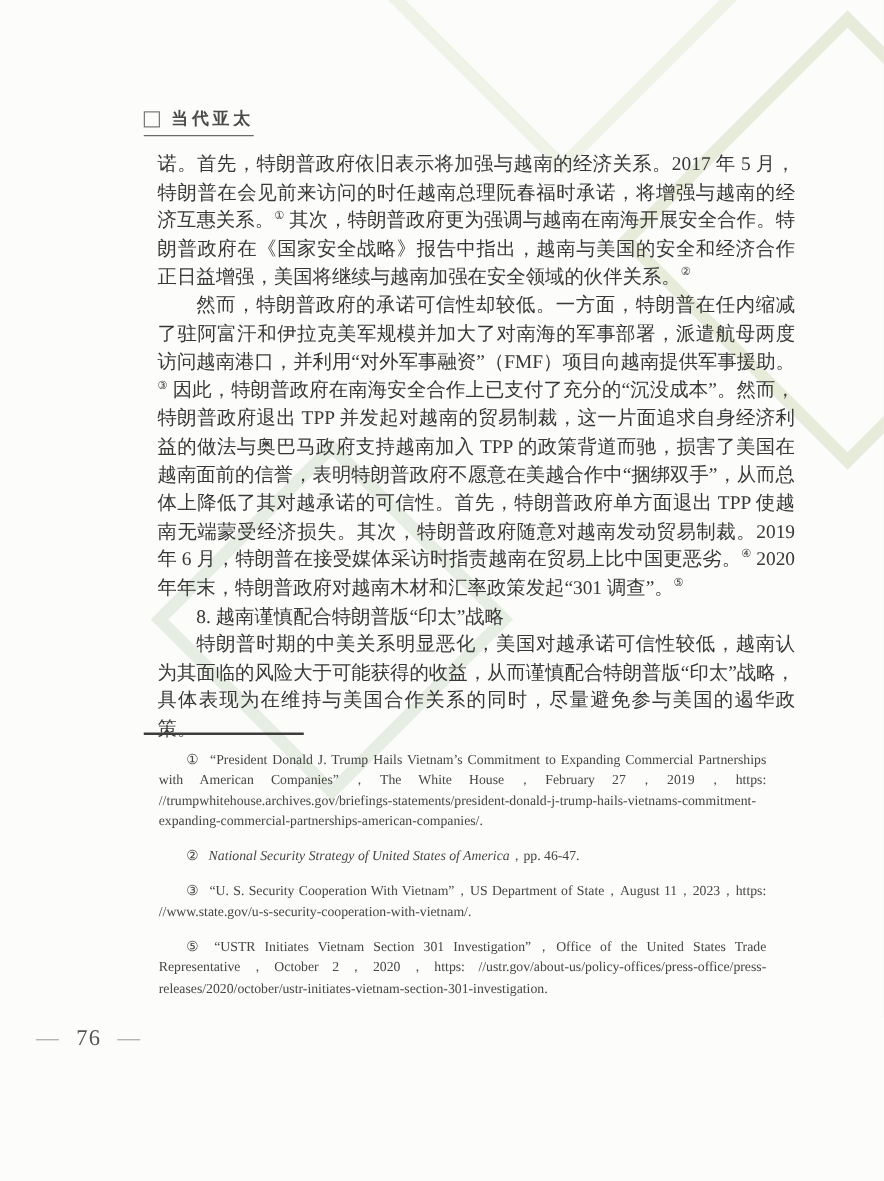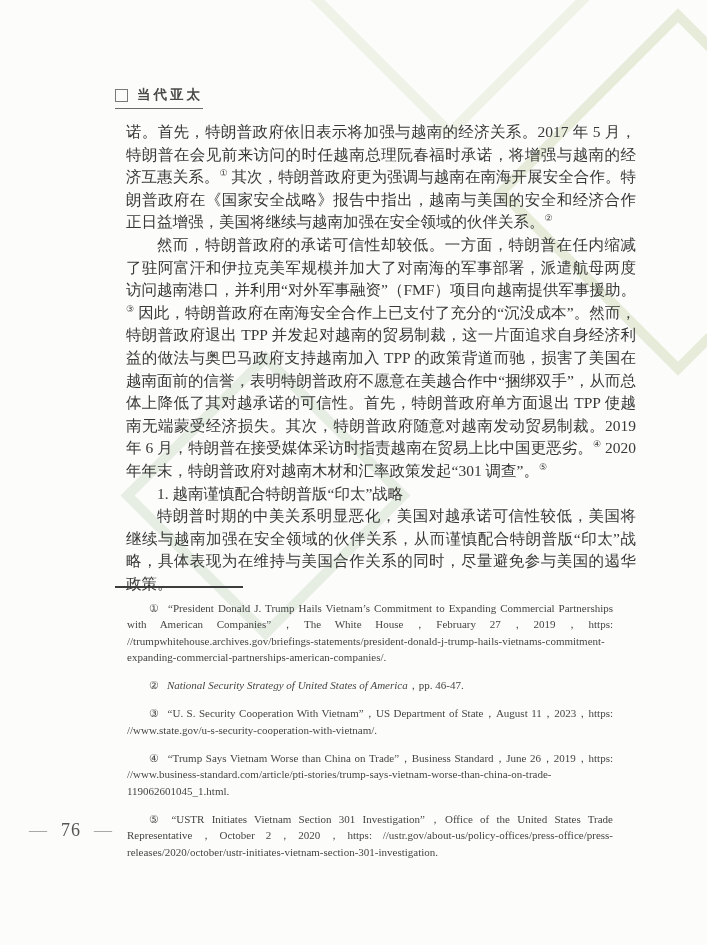--- a/index.html
+++ b/index.html
@@ -103,31 +103,30 @@
   <div class="content">
 
     <div class="journal-header">
       <span class="header-box"></span>
       <span class="journal-title">当代亚太</span>
     </div>
 
     <div class="body-text">
         <p>诺。首先，特朗普政府依旧表示将加强与越南的经济关系。2017 年 5 月，特朗普在会见前来访问的时任越南总理阮春福时承诺，将增强与越南的经济互惠关系。<sup>①</sup> 其次，特朗普政府更为强调与越南在南海开展安全合作。特朗普政府在《国家安全战略》报告中指出，越南与美国的安全和经济合作正日益增强，美国将继续与越南加强在安全领域的伙伴关系。<sup>②</sup></p>
         <p class="indent">然而，特朗普政府的承诺可信性却较低。一方面，特朗普在任内缩减了驻阿富汗和伊拉克美军规模并加大了对南海的军事部署，派遣航母两度访问越南港口，并利用“对外军事融资”（FMF）项目向越南提供军事援助。<sup>③</sup> 因此，特朗普政府在南海安全合作上已支付了充分的“沉没成本”。然而，特朗普政府退出 TPP 并发起对越南的贸易制裁，这一片面追求自身经济利益的做法与奥巴马政府支持越南加入 TPP 的政策背道而驰，损害了美国在越南面前的信誉，表明特朗普政府不愿意在美越合作中“捆绑双手”，从而总体上降低了其对越承诺的可信性。首先，特朗普政府单方面退出 TPP 使越南无端蒙受经济损失。其次，特朗普政府随意对越南发动贸易制裁。2019 年 6 月，特朗普在接受媒体采访时指责越南在贸易上比中国更恶劣。<sup>④</sup> 2020 年年末，特朗普政府对越南木材和汇率政策发起“301 调查”。<sup>⑤</sup></p>
-        <p class="indent">1. 越南谨慎配合特朗普版“印太”战略</p>
-        <p class="indent">特朗普时期的中美关系明显恶化，美国对越承诺可信性较低，美国将继续与越南加强在安全领域的伙伴关系，从而谨慎配合特朗普版“印太”战略，具体表现为在维持与美国合作关系的同时，尽量避免参与美国的遏华政策。</p>
+        <p class="indent">8. 越南谨慎配合特朗普版“印太”战略</p>
+        <p class="indent">特朗普时期的中美关系明显恶化，美国对越承诺可信性较低，越南认为其面临的风险大于可能获得的收益，从而谨慎配合特朗普版“印太”战略，具体表现为在维持与美国合作关系的同时，尽量避免参与美国的遏华政策。</p>
       </div>
 
     <div class="footnote-block">
       <div class="footnote-separator"></div>
       <div>
           <p class="footnote"><span class="fn-marker">①</span><span>“President Donald J. Trump Hails Vietnam’s Commitment to Expanding Commercial Partnerships with American Companies”，The White House，February 27，2019，https: //trumpwhitehouse.archives.gov/briefings-statements/president-donald-j-trump-hails-vietnams-commitment-expanding-commercial-partnerships-american-companies/.</span></p>
           <p class="footnote"><span class="fn-marker">②</span><span class="italic">National Security Strategy of United States of America</span><span>，pp. 46-47.</span></p>
           <p class="footnote"><span class="fn-marker">③</span><span>“U. S. Security Cooperation With Vietnam”，US Department of State，August 11，2023，https: //www.state.gov/u-s-security-cooperation-with-vietnam/.</span></p>
-          <p class="footnote"><span class="fn-marker">④</span><span>“Trump Says Vietnam Worse than China on Trade”，Business Standard，June 26，2019，https: //www.business-standard.com/article/pti-stories/trump-says-vietnam-worse-than-china-on-trade-119062601045_1.html.</span></p>
           <p class="footnote"><span class="fn-marker">⑤</span><span>“USTR Initiates Vietnam Section 301 Investigation”，Office of the United States Trade Representative，October 2，2020，https: //ustr.gov/about-us/policy-offices/press-office/press-releases/2020/october/ustr-initiates-vietnam-section-301-investigation.</span></p>
         </div>
     </div>
 
     <div class="page-number">
       <span class="dash">—</span><span>76</span><span class="dash">—</span>
     </div>
 
   </div>
 </div>

